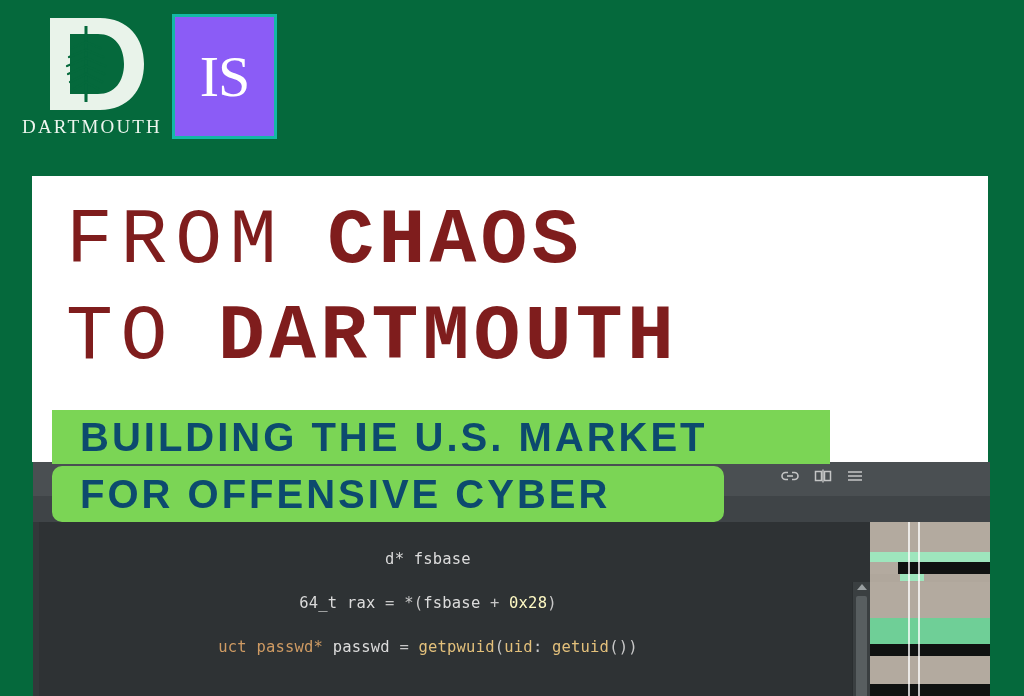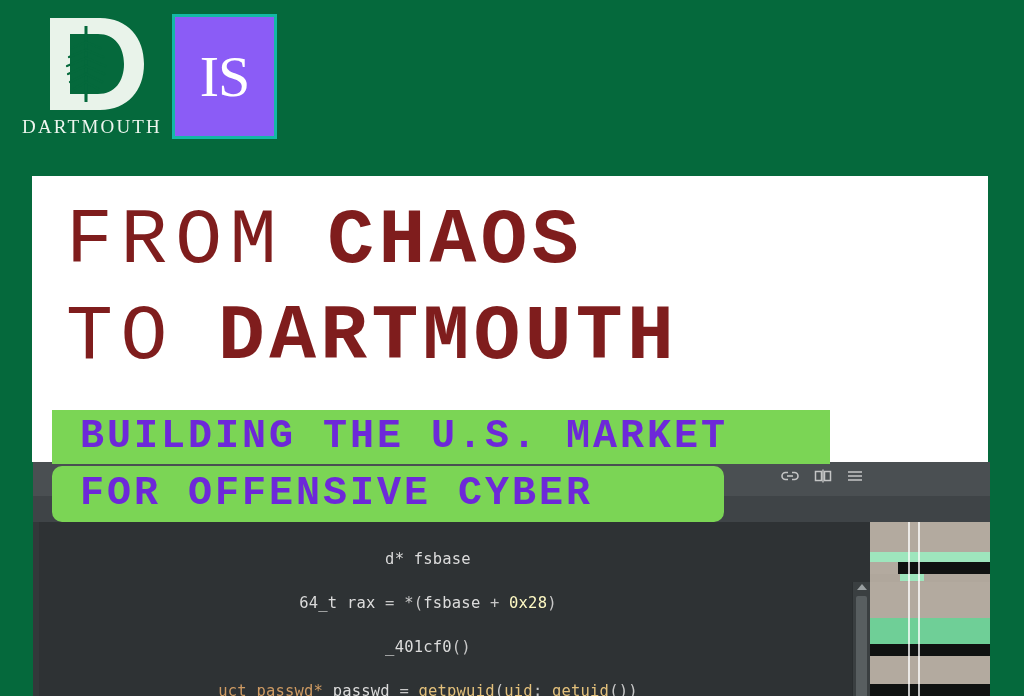--- a/index.html
+++ b/index.html
@@ -120,22 +120,22 @@
   }
   .subtitle-band-2 {
     left: 52px;
     top: 466px;
     width: 672px;
     height: 56px;
     padding-left: 28px;
     border-radius: 10px;
   }
   .subtitle-text {
-    color: #6d28d9;
-    font-family: Liberation Mono, monospace;
+    color: #0c4a6e;
+    font-family: Liberation Sans, sans-serif;
     font-size: 40px;
     font-weight: 700;
     letter-spacing: 0.075em;
     white-space: nowrap;
     line-height: 1;
   }
 
   
   .editor {
     position: absolute;
@@ -366,21 +366,20 @@
     </div>
 
     <div class="editor-subbar"></div>
 
     <div class="editor-body">
       <div class="gutter"></div>
 
       <div class="code-area">
 <div class="code-line"><span class="k-ty">d* </span><span class="k-id">fsbase</span></div>
 <div class="code-line"><span class="k-ty">64_t </span><span class="k-id">rax</span><span class="k-op"> = *(</span><span class="k-id">fsbase</span><span class="k-op"> + </span><span class="k-num">0x28</span><span class="k-op">)</span></div>
-<div class="code-line"><span class="k-id">_401cf0</span><span class="k-op">()</span></div>
 <div class="code-line"><span class="k-kw">uct </span><span class="k-kw">passwd* </span><span class="k-id">passwd</span><span class="k-op"> = </span><span class="k-fn">getpwuid</span><span class="k-op">(</span><span class="k-fn">uid</span><span class="k-op">: </span><span class="k-fn">getuid</span><span class="k-op">())</span></div>
 
 
 
 
 
       </div>
 
       <div class="vscroll">
         <div class="vscroll-arrow"></div>

